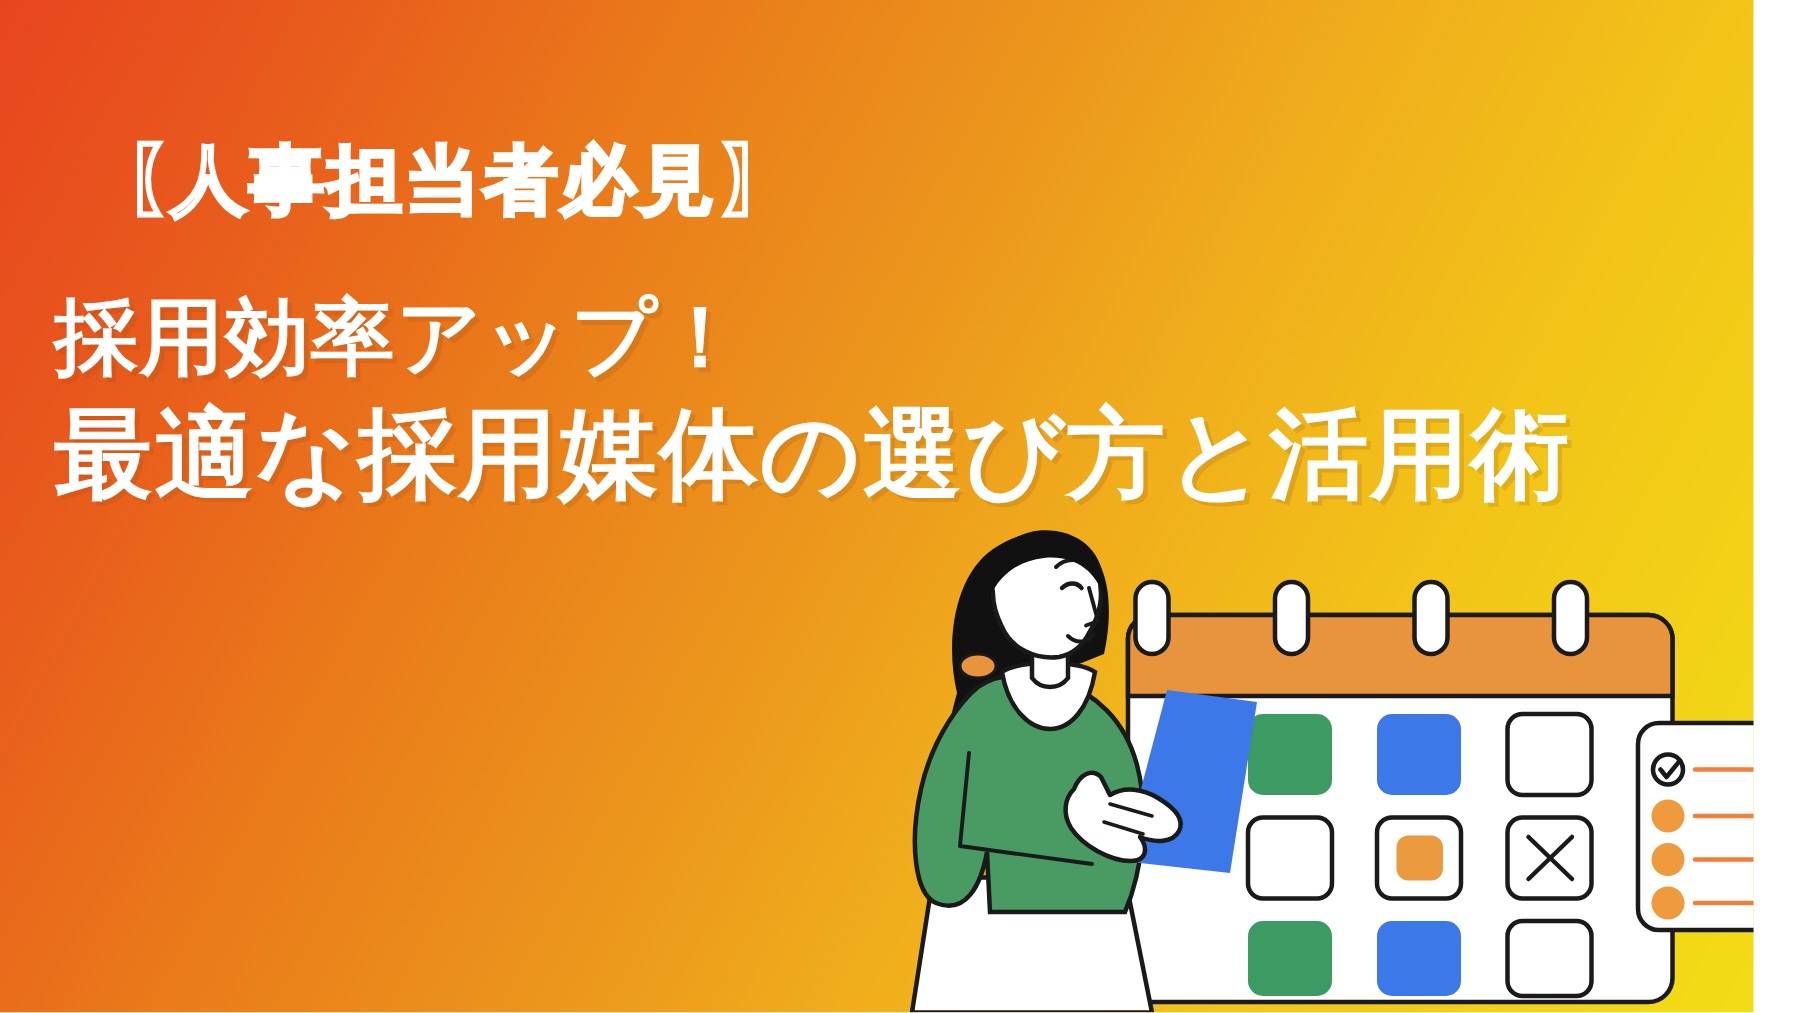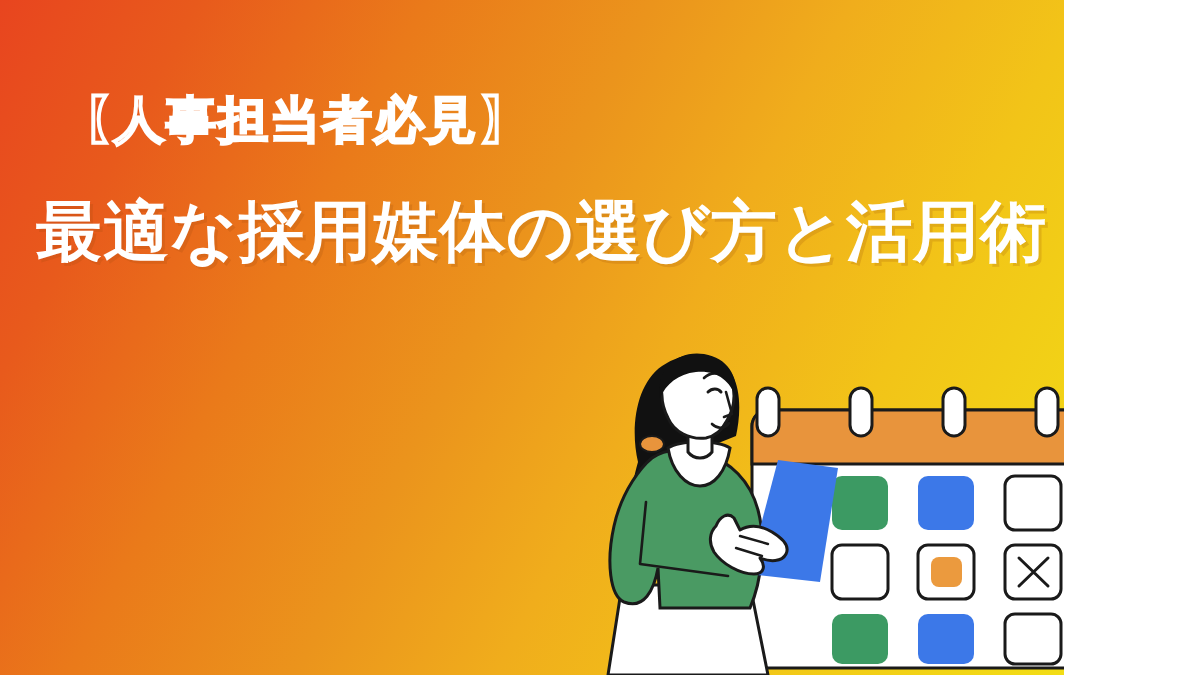--- a/index.html
+++ b/index.html
@@ -6,21 +6,21 @@
     margin: 0;
     padding: 0;
     background: #ffffff;
   }
   body {
     font-family: "Liberation Sans", "DejaVu Sans", sans-serif;
   }
 
   .banner {
     position: relative;
-    width: 1064px;
+    width: 1169px;
     height: 675px;
     overflow: hidden;
     background: linear-gradient(118deg,
         #e8451f 0%,
         #e85a1c 14%,
         #ea7a1a 30%,
         #eb941c 46%,
         #f0ad1c 60%,
         #f2c418 76%,
         #f2dd15 100%);
@@ -84,20 +84,21 @@
   }
 </style>
 </head>
 <body>
 
 <div class="banner">
 
   <div class="text-block">
     <div class="kicker">【人事担当者必見】</div>
     <div class="headline">
+      <span>採用効率アップ！</span>
       <span class="line2">最適な採用媒体の選び方と活用術</span>
     </div>
   </div>
 
   <div class="illustration">
     <svg viewBox="0 0 600 335" xmlns="http://www.w3.org/2000/svg">
 
       <g>
 
         <rect x="152" y="70" width="363" height="258" rx="16" fill="#ffffff" stroke="#1a1a1a" stroke-width="3"></rect>

